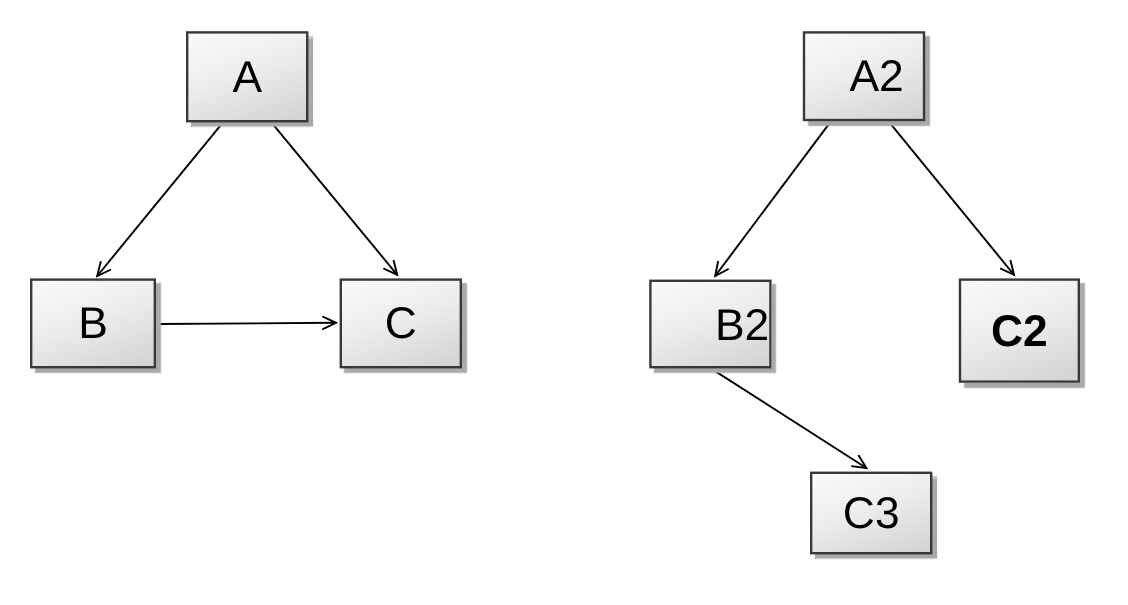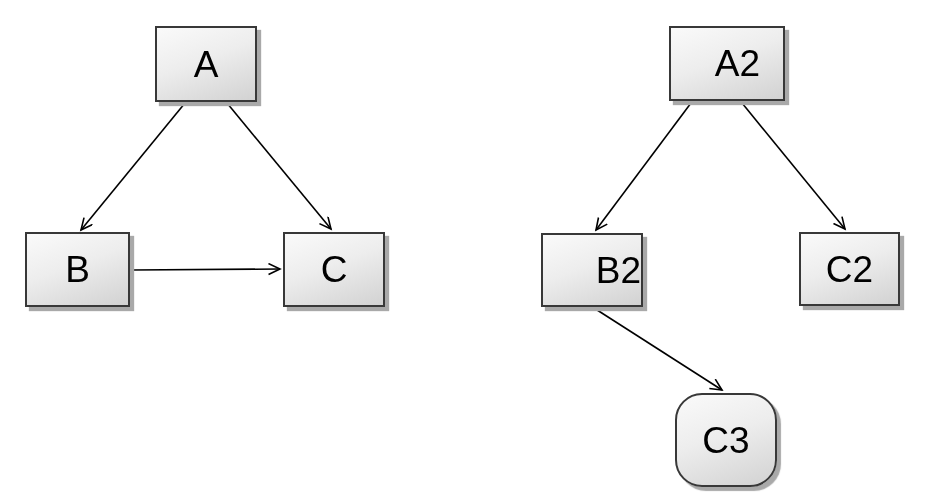--- a/index.html
+++ b/index.html
@@ -64,26 +64,26 @@
   <div id="nodes">
       <div class="node" style="left: 155px; top: 26px; width: 102px; height: 76px;">
         <span>A</span>
       </div>
       <div class="node" style="left: 25px; top: 232px; width: 105px; height: 75px;">
         <span>B</span>
       </div>
       <div class="node" style="left: 283px; top: 232px; width: 102px; height: 75px;">
         <span>C</span>
       </div>
-      <div class="node" style="left: 669px; top: 26px; width: 116px; height: 75px; padding-left: 21px;">
+      <div class="node" style="left: 669px; top: 26px; width: 102px; height: 75px; padding-left: 21px;">
         <span>A2</span>
       </div>
       <div class="node" style="left: 541px; top: 233px; width: 102px; height: 74px; justify-content: flex-end;">
         <span>B2</span>
       </div>
-      <div class="node" style="left: 799px; top: 232px; width: 101px; height: 74px;">
+      <div class="node" style="left: 799px; top: 232px; width: 101px; height: 87px; font-weight: bold;">
         <span>C2</span>
       </div>
-      <div class="node" style="left: 675px; top: 393px; width: 102px; height: 94px; border-radius: 27px;">
+      <div class="node" style="left: 675px; top: 393px; width: 102px; height: 69px;">
         <span>C3</span>
       </div>
     </div>
 </div>
 
 </body></html>

